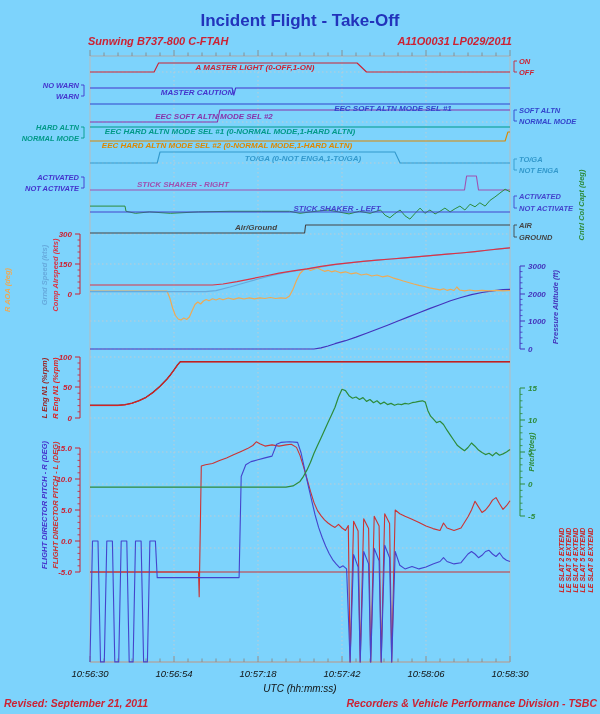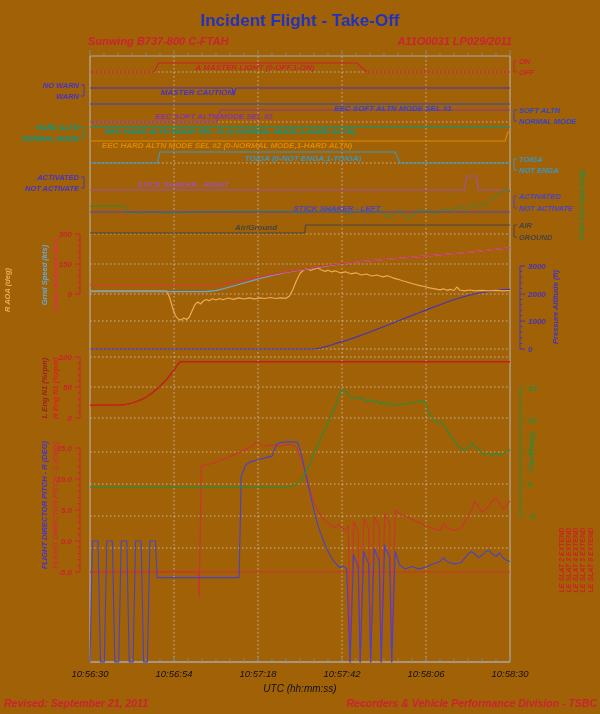--- a/index.html
+++ b/index.html
@@ -1,16 +1,16 @@
 <!DOCTYPE html>
 <html><head>
 <meta charset="utf-8">
 <style>
   html,body{margin:0;padding:0;background:#ffffff;}
-  #page{position:relative;width:600px;height:714px;background:#a16207;overflow:hidden;
+  #page{position:relative;width:600px;height:714px;background:#7dd3fc;overflow:hidden;
         font-family:"Liberation Sans",sans-serif;}
   svg text{font-family:"Liberation Sans",sans-serif;}
   .ttl{font-size:17px;font-weight:bold;}
   .sub{font-size:11px;font-weight:bold;font-style:italic;}
   .ftr{font-size:10.5px;font-weight:bold;font-style:italic;}
   .utc{font-size:10px;font-style:italic;}
 </style>
 </head>
 <body>
 

